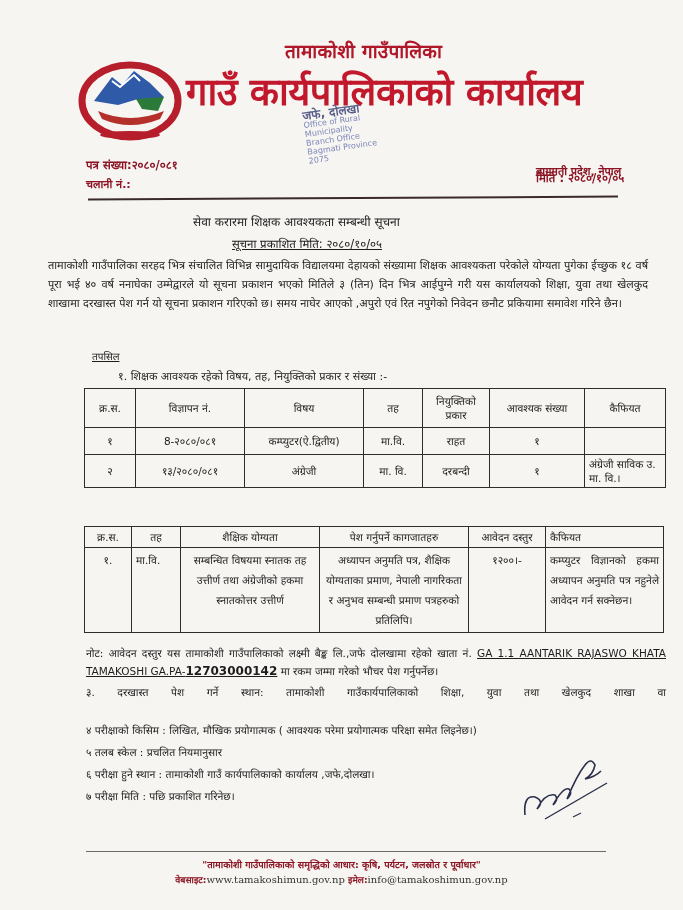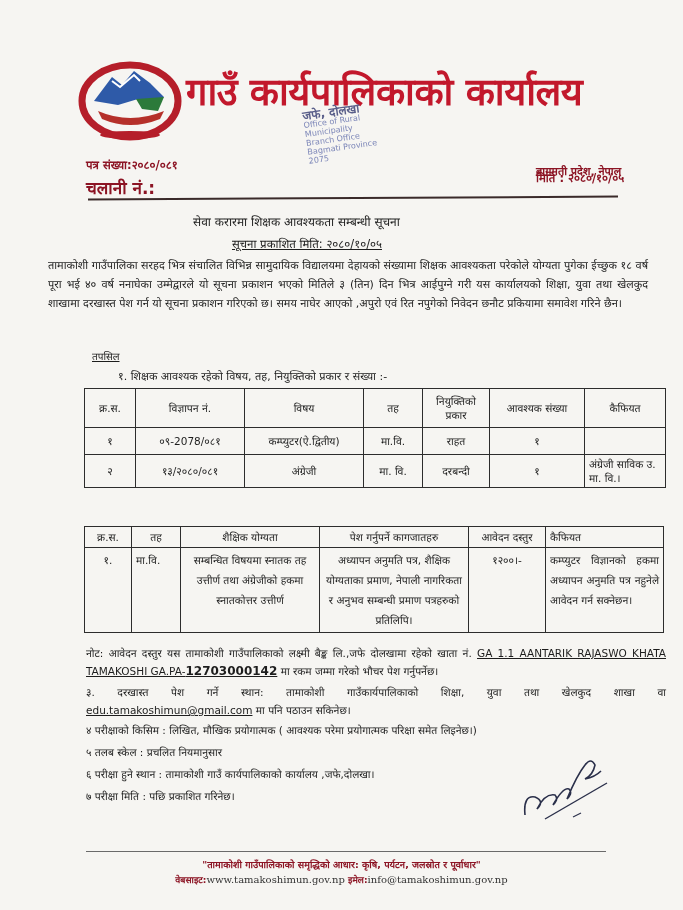--- a/index.html
+++ b/index.html
@@ -20,21 +20,21 @@
     position: absolute; left: 186px; top: 64px; font-size: 38px; font-weight: bold;
     color: #c2182c; letter-spacing: -0.5px; white-space: nowrap;
   }
   .stamp {
     position: absolute; left: 305px; top: 105px; width: 100px; height: 52px;
     color: #7c86b8; font-size: 8px; line-height: 9px; transform: rotate(-8deg);
   }
   .stamp .main { font-size: 12px; color: #5a5f8a; font-weight: bold; }
   .province { position: absolute; left: 536px; top: 138px; font-size: 11px; color: #8c1424; font-weight: bold; margin-top: 25px; }
   .ref-label { position: absolute; left: 86px; top: 157px; font-size: 11.5px; color: #8c1424; font-weight: bold; }
-  .chalani { position: absolute; left: 86px; top: 176px; font-size: 17px; color: #8c1424; font-weight: bold; }
+  .chalani { position: absolute; left: 86px; top: 176px; font-size: 11px; color: #8c1424; font-weight: bold; }
   .date-right { position: absolute; left: 536px; top: 170px; font-size: 11.5px; color: #8c1424; font-weight: bold; }
   .header-rule {
     position: absolute; left: 88px; top: 197px; width: 530px; height: 2px; background: #3a2a2a;
     transform: rotate(-0.3deg);
   }
   .notice-title { position: absolute; left: 0; width: 593px; top: 213px; text-align: center; font-size: 12px; }
   .pub-date { position: absolute; left: 0; width: 614px; top: 236px; text-align: center; font-size: 11.5px; text-decoration: underline; }
   .para {
     position: absolute; left: 48px; top: 256px; width: 600px; font-size: 11px; line-height: 19px;
     text-align: justify;
@@ -75,20 +75,21 @@
 
   <svg class="emblem" viewBox="0 0 104 84">
     <ellipse cx="52" cy="44" rx="48" ry="36" fill="none" stroke="#b51e2a" stroke-width="7"></ellipse>
     <path d="M16 44 L34 20 L44 28 L56 14 L72 26 L86 40 L78 46 L60 42 L40 48 Z" fill="#2e5aa8"></path>
     <path d="M34 24 L42 30 L56 18 L62 24" fill="none" stroke="#fff" stroke-width="2"></path>
     <path d="M58 42 L86 40 L80 54 L64 52 Z" fill="#2c7a3a"></path>
     <path d="M20 54 Q52 68 86 54 L82 62 Q52 74 24 62 Z" fill="#b5302a"></path>
     <ellipse cx="52" cy="78" rx="30" ry="4" fill="#b51e2a"></ellipse>
   </svg>
 
+  <div class="org-name">तामाकोशी गाउँपालिका</div>
   <div class="office-title">गाउँ कार्यपालिकाको कार्यालय</div>
 
   <div class="stamp">
     <div class="main">जफे, दोलखा</div>
     <div>Office of Rural Municipality</div>
     <div>Branch Office</div>
     <div>Bagmati Province</div>
     <div>2075</div>
   </div>
 
@@ -112,21 +113,21 @@
         <th style="width:110px">विषय</th>
         <th style="width:50px">तह</th>
         <th style="width:58px">नियुक्तिको प्रकार</th>
         <th style="width:86px">आवश्यक संख्या</th>
         <th>कैफियत</th>
       </tr>
     </thead>
     <tbody>
       <tr>
         <td>१</td>
-        <td>०९-2078/०८१</td>
+        <td>8-२०८०/०८१</td>
         <td>कम्प्युटर(ऐ.द्वितीय)</td>
         <td>मा.वि.</td>
         <td>राहत</td>
         <td>१</td>
         <td></td>
       </tr>
       <tr>
         <td>२</td>
         <td>१३/२०८०/०८१</td>
         <td>अंग्रेजी</td>
@@ -176,24 +177,20 @@
       <span>स्थान:</span>
       <span>तामाकोशी</span>
       <span>गाउँकार्यपालिकाको</span>
       <span>शिक्षा,</span>
       <span>युवा</span>
       <span>तथा</span>
       <span>खेलकुद</span>
       <span>शाखा</span>
       <span>वा</span>
     </div>
-    <div>
-      <span class="u">edu.tamakoshimun@gmail.com</span>
-      <span>मा पनि पठाउन सकिनेछ।</span>
-    </div>
   </div>
 
   <div class="item item4">४ परीक्षाको किसिम : लिखित, मौखिक प्रयोगात्मक ( आवश्यक परेमा प्रयोगात्मक परिक्षा समेत लिइनेछ।)</div>
   <div class="item item5">५ तलब स्केल : प्रचलित नियमानुसार</div>
   <div class="item item6">६ परीक्षा हुने स्थान : तामाकोशी गाउँ कार्यपालिकाको कार्यालय ,जफे,दोलखा।</div>
   <div class="item item7">७ परीक्षा मिति : पछि प्रकाशित गरिनेछ।</div>
 
   <svg class="signature" viewBox="0 0 100 90">
     <path d="M10 80 Q8 60 20 62 Q30 66 22 74 Q30 58 40 60 Q44 64 38 70 Q48 52 54 54 Q58 58 52 64 Q62 40 70 30 Q76 22 80 30 Q78 40 70 44 Q80 42 86 36" fill="none" stroke="#2a2f4a" stroke-width="1.6"></path>
     <path d="M30 84 L92 48" fill="none" stroke="#2a2f4a" stroke-width="1.4"></path>

